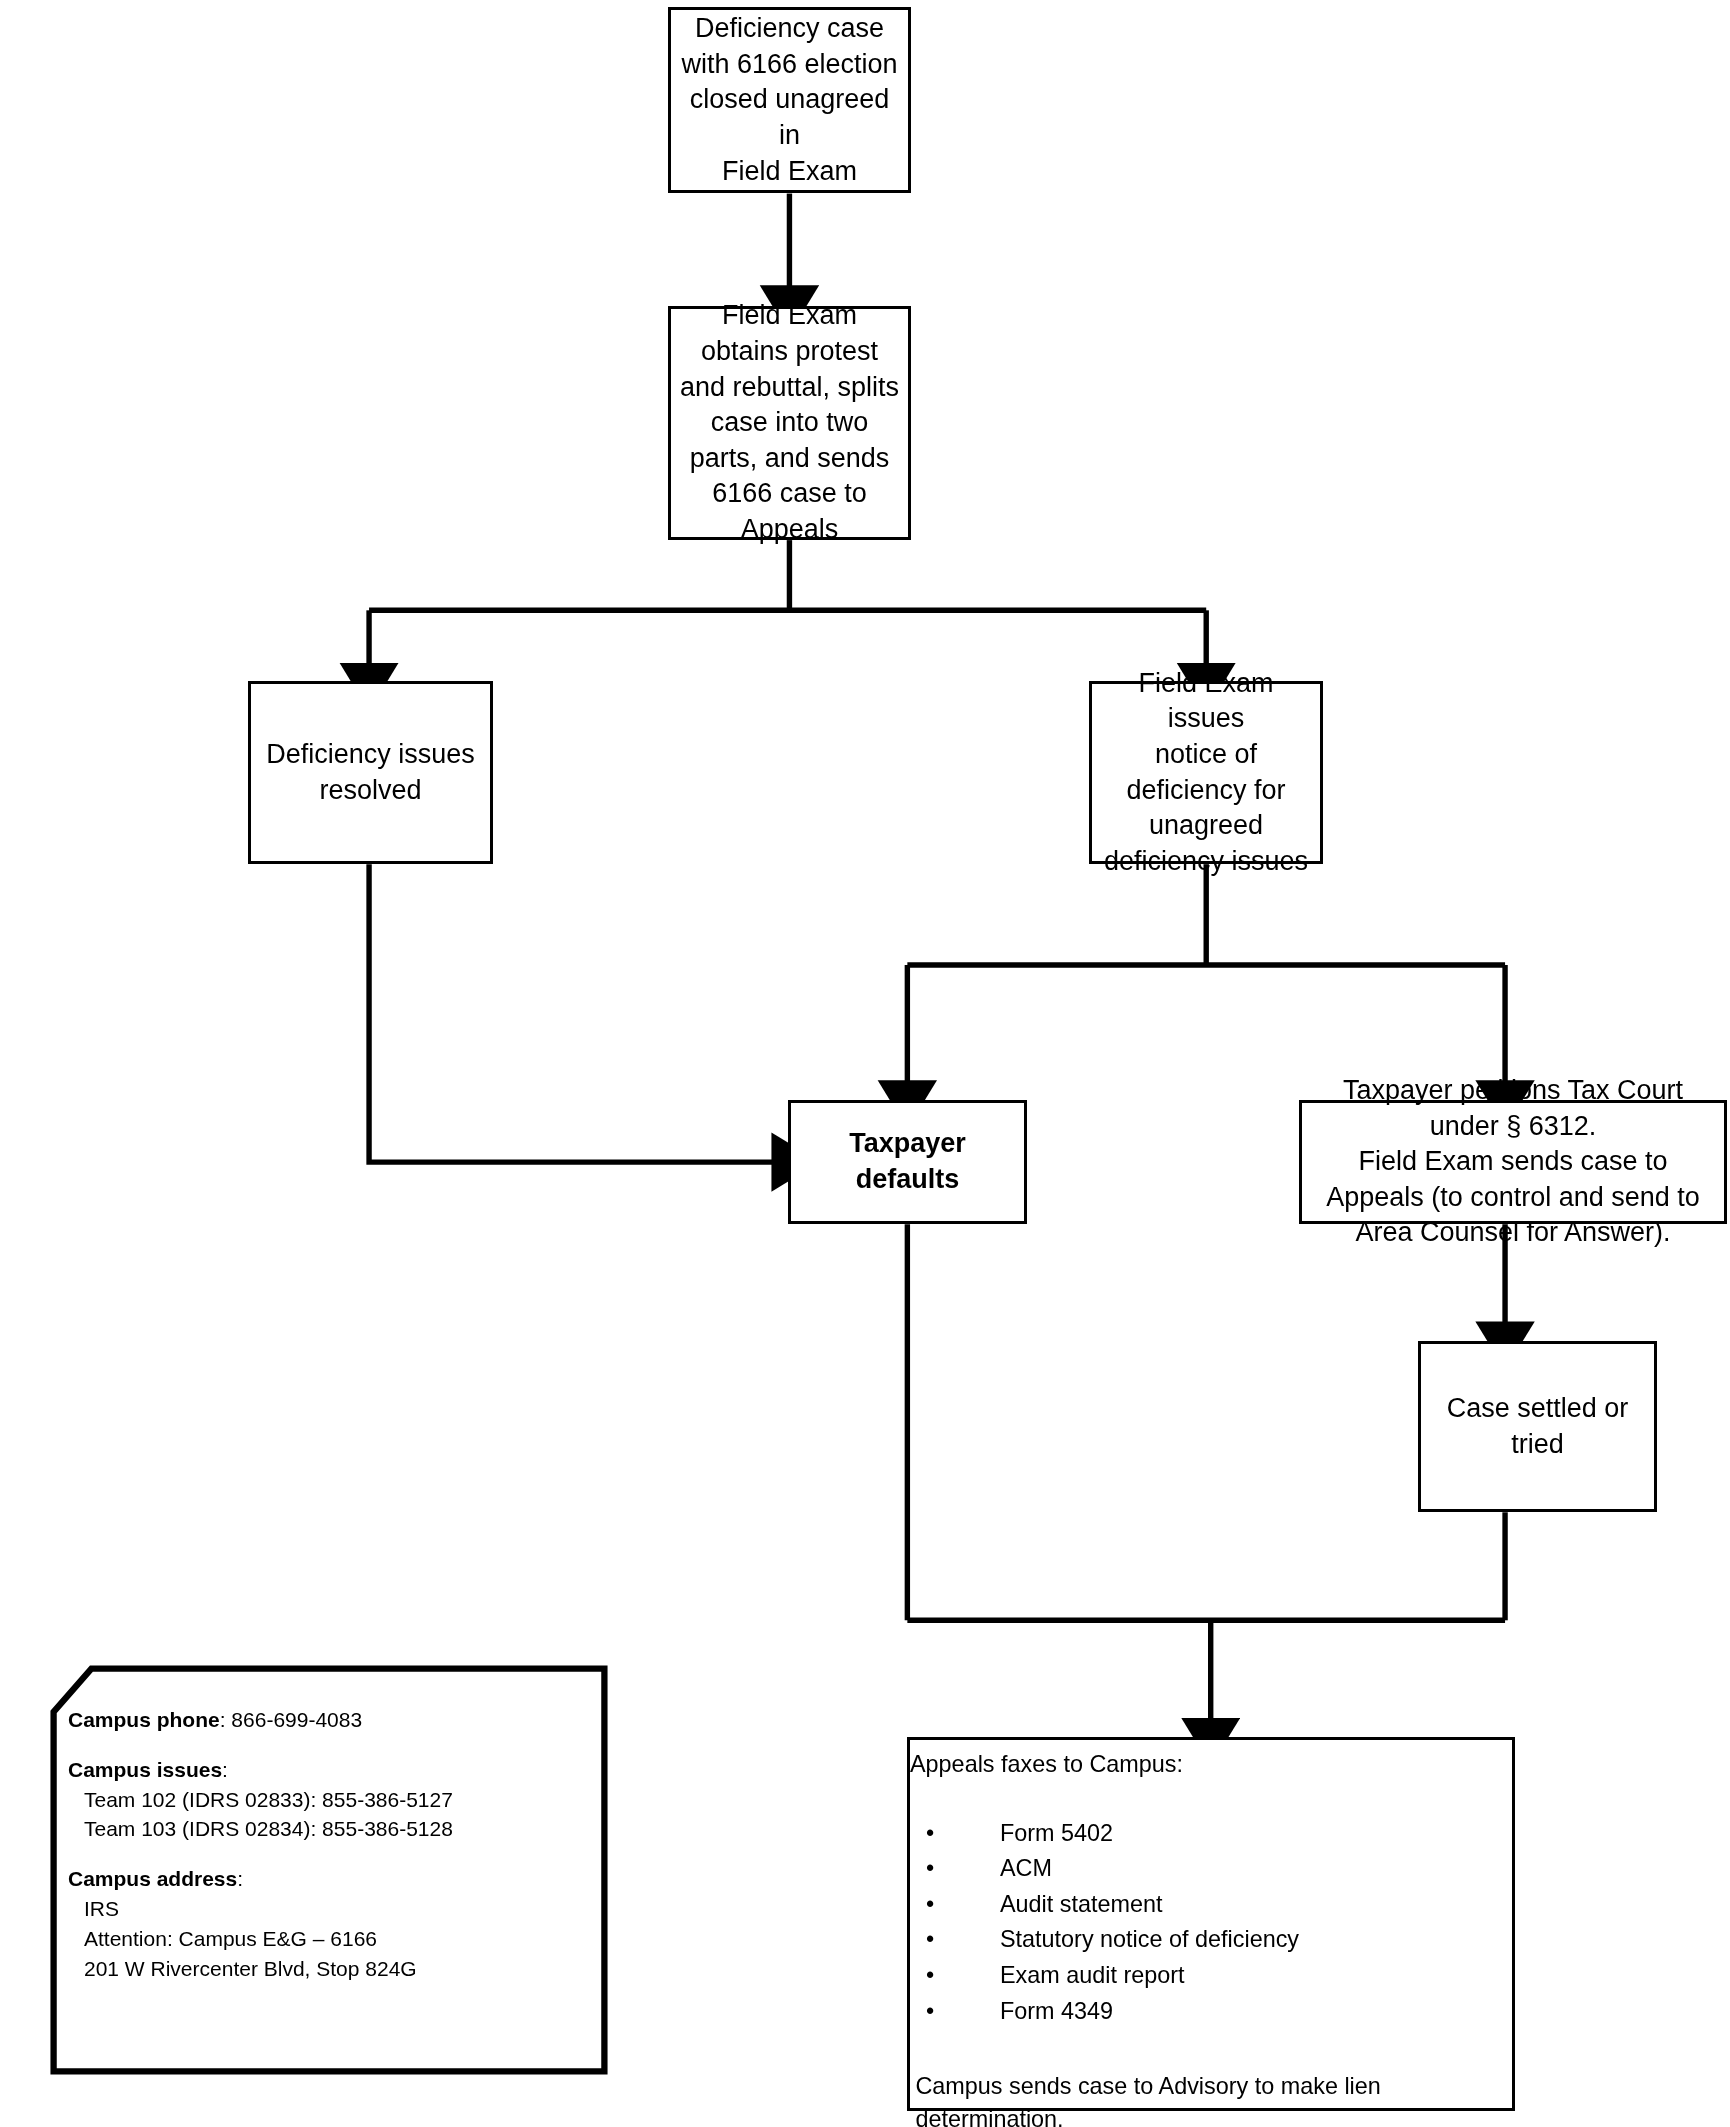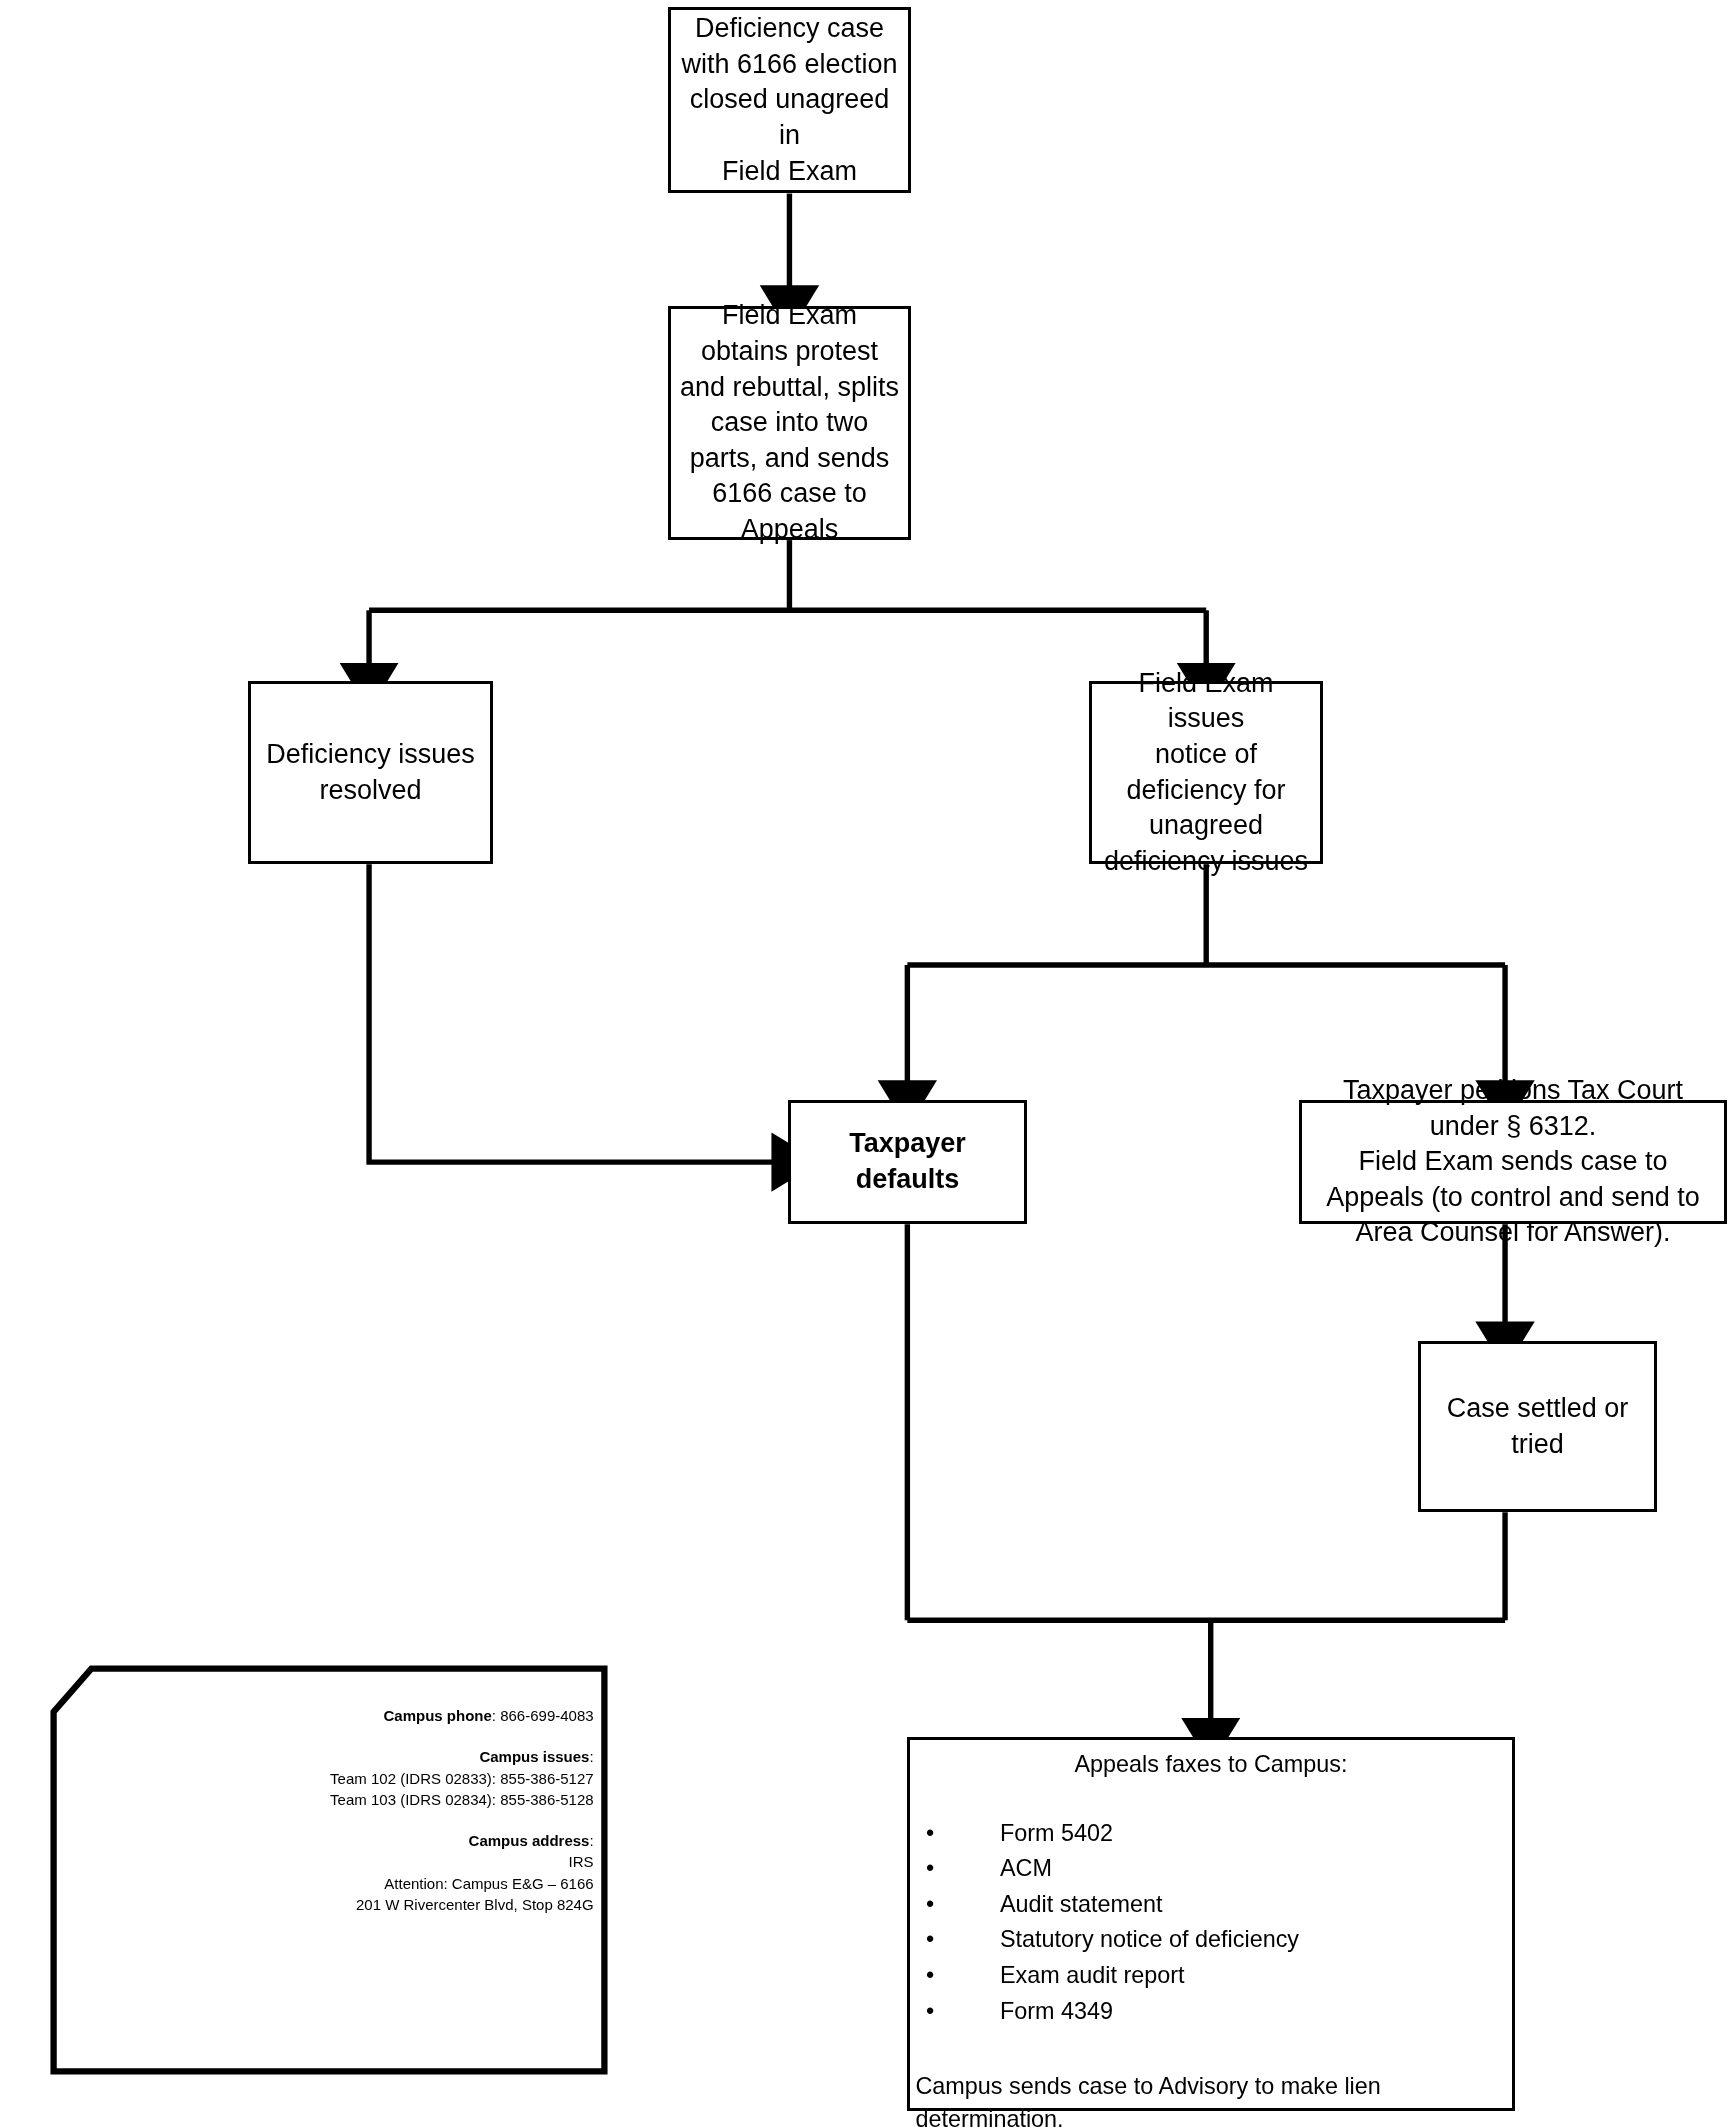--- a/index.html
+++ b/index.html
@@ -6,26 +6,26 @@
   html,body{margin:0;padding:0;background:#ffffff;}
   body{width:1731px;height:2128px;font-family:"Liberation Sans",sans-serif;}
   #stage{position:relative;width:1731px;height:2128px;overflow:hidden;background:#fff;}
   svg#wires{position:absolute;left:0;top:0;width:1731px;height:2128px;}
   .node{position:absolute;box-sizing:border-box;border:3.6px solid #000;background:#fff;
         display:flex;align-items:center;justify-content:center;text-align:center;}
   .node .txt{font-size:27px;line-height:1.32;color:#000;padding:1.8px 7.2px;white-space:pre-line;}
   .note{position:absolute;box-sizing:border-box;background:#fff;}
   .note .inner{position:absolute;left:0;top:0;width:100%;height:100%;
        box-sizing:border-box;padding:40px 14.4px 10.8px 18px;}
-  .note p{margin:0;font-size:15px;line-height:1.42;color:#000;text-align:right;}
+  .note p{margin:0;font-size:21px;line-height:1.42;color:#000;}
   .note .b{font-weight:bold;}
   .note .ind{padding-left:16px;}
   .gap{height:20px;}
   .listbox{position:absolute;box-sizing:border-box;border:3.6px solid #000;background:#fff;}
-  .listbox .head{font-size:23.4px;text-align:center;color:#000;margin:10.8px 0 0 0;}
+  .listbox .head{font-size:23.4px;text-align:left;color:#000;margin:10.8px 0 0 0;}
   .listbox ul{margin:38px 0 0 0;padding:0 0 0 16px;list-style:none;}
   .listbox li{font-size:23.4px;line-height:1.52;color:#000;position:relative;padding-left:74px;}
   .listbox li .bullet{position:absolute;left:0;top:0;font-size:23.4px;}
   .listbox .foot{font-size:23.4px;line-height:1.42;color:#000;margin:41px 9px 0 5.4px;}
 </style>
 </head>
 <body>
 
 <div id="stage">
 

